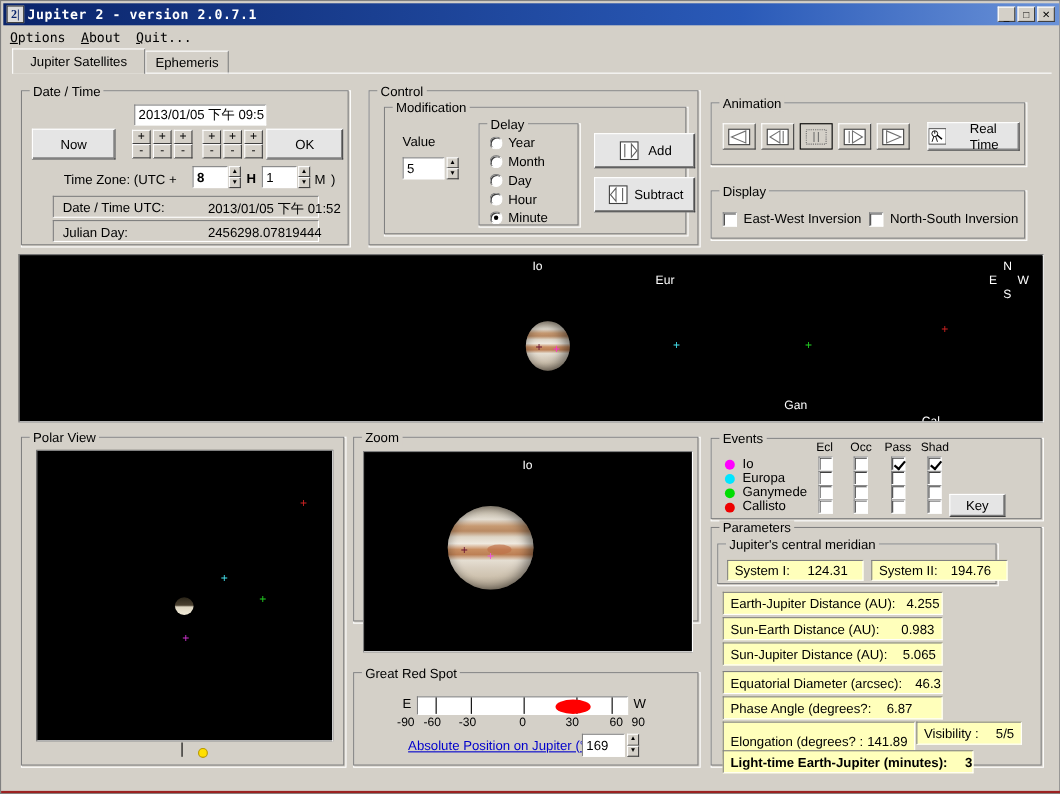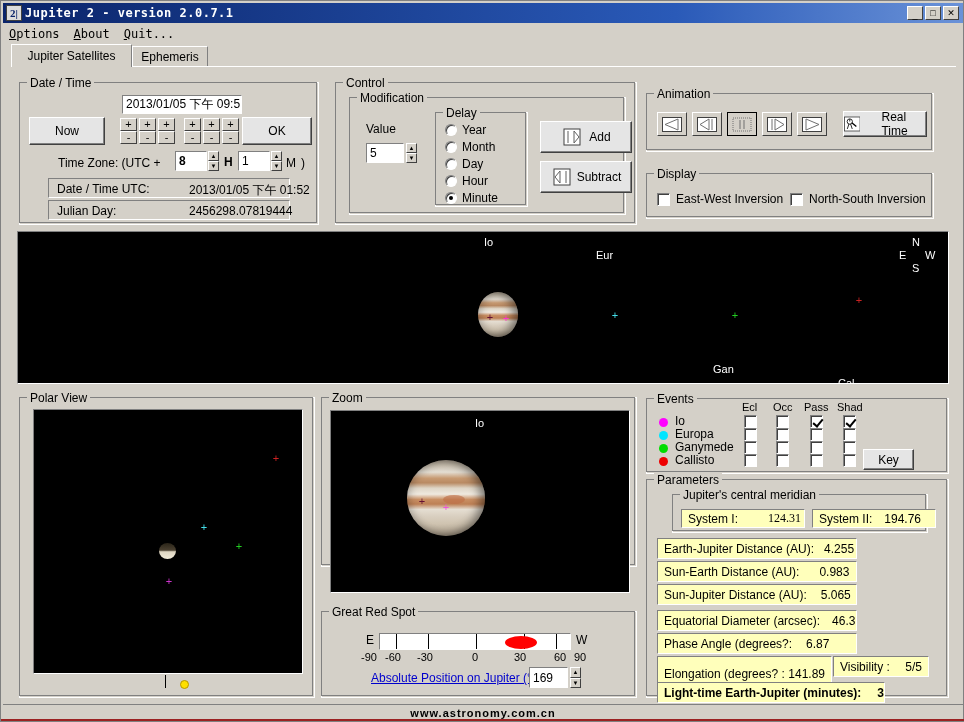--- a/index.html
+++ b/index.html
@@ -567,25 +567,25 @@
     </div>
 
     <div class="btn" style="left:216px; top:50px; width:51px; height:21px;">
       <span>Key</span>
     </div>
   </div>
 
   <div class="group" style="left:645px; top:478px; width:303px; height:219px;">
     <div class="glabel">Parameters</div>
 
-    <div class="group" style="left:25px; top:14px; width:256px; height:39px;">
+    <div class="group" style="left:5px; top:14px; width:256px; height:39px;">
       <div class="glabel">Jupiter's central meridian</div>
       <div class="yf" style="left:8px; top:14px; width:124px; height:19px;">
         <span>System I:</span>
-        <span style="margin-left:30px;font-family:Liberation Serif, serif;">124.31</span>
+        <span style="margin-left:16px;">124.31</span>
       </div>
       <div class="yf" style="left:139px; top:14px; width:124px; height:19px;">
         <span>System II:</span>
         <span style="margin-left:12px;">194.76</span>
       </div>
     </div>
 
     <div class="yf" style="left:10px; top:58px; width:200px; height:21px;">
       <span>Earth-Jupiter Distance (AU):</span>
       <span style="margin-left:10px;">4.255</span>
@@ -615,18 +615,15 @@
       <span>Visibility :</span>
       <span class="v" style="margin-right:6px;">5/5</span>
     </div>
 
     <div class="yf" style="left:10px; top:202px; width:228px; height:21px;font-weight:bold;">
       <span>Light-time Earth-Jupiter (minutes):</span>
       <span style="margin-left:16px;">35.42</span>
     </div>
   </div>
 
-  <div class="statusbar">
-    <span class="wtxt">www.astronomy.com.cn</span>
-  </div>
   <div class="redstrip"></div>
 
 </div>
 
 </body></html>

